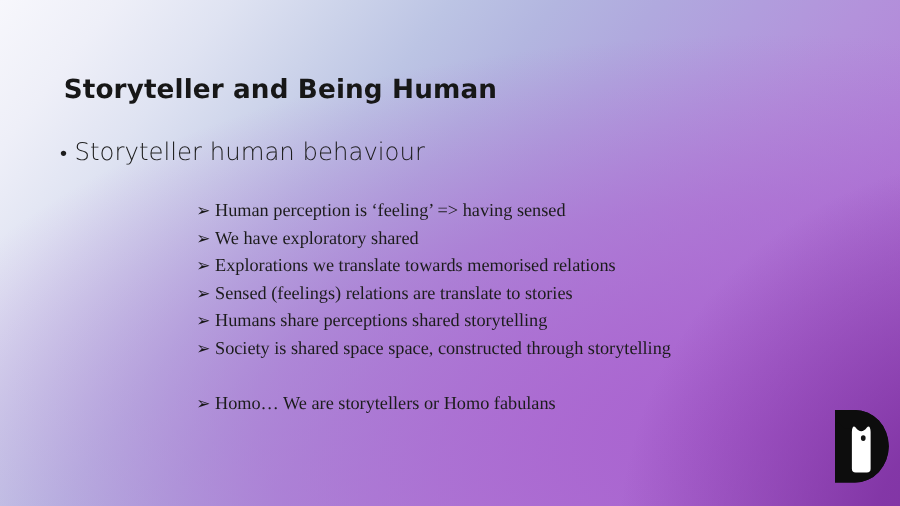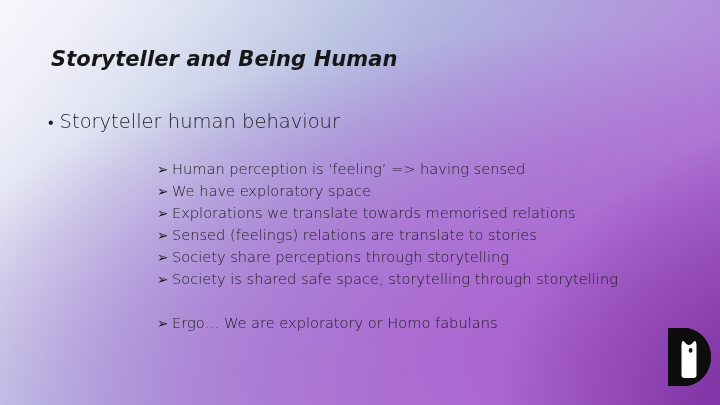--- a/index.html
+++ b/index.html
@@ -31,23 +31,22 @@
         #ae7ad4 86%,
         #a86ece 100%);
     font-family: "Liberation Sans", sans-serif;
     -webkit-font-smoothing: antialiased;
   }
 
   
   #title {
     position: absolute;
     left: 51px;
-    top: 46px;
+    top: 58px;
     font-family: "DejaVu Sans", sans-serif;
-    font-style: italic;
     font-weight: 600;
     font-size: 21px;
     line-height: 26px;
     letter-spacing: 0.1px;
     color: #171717;
     white-space: nowrap;
   }
 
   
   #level1 {
@@ -92,20 +91,21 @@
     width: 15px;
     font-family: "DejaVu Sans", sans-serif;
     font-size: 13.5px;
     line-height: 22px;
     color: #171717;
   }
   .sub-item .l2-text {
     flex: 1 1 auto;
     line-height: 22px;
     white-space: pre-wrap;
+    font-family: Liberation Serif, serif;
   }
   .sub-gap {
     height: 22px;
   }
 
   
   #logo {
     position: absolute;
     left: 662px;
     top: 325px;
@@ -128,48 +128,48 @@
 
   <div id="sublist">
 
     <div class="sub-item">
       <span class="l2-marker">➢</span>
       <span class="l2-text">Human perception is ‘feeling’ =&gt; having sensed</span>
     </div>
 
     <div class="sub-item">
       <span class="l2-marker">➢</span>
-      <span class="l2-text">We have exploratory space</span>
+      <span class="l2-text">We have exploratory shared</span>
     </div>
 
     <div class="sub-item">
       <span class="l2-marker">➢</span>
       <span class="l2-text">Explorations we translate towards memorised relations</span>
     </div>
 
     <div class="sub-item">
       <span class="l2-marker">➢</span>
       <span class="l2-text">Sensed (feelings) relations are translate to stories</span>
     </div>
 
     <div class="sub-item">
       <span class="l2-marker">➢</span>
-      <span class="l2-text">Society share perceptions through storytelling</span>
+      <span class="l2-text">Humans share perceptions shared storytelling</span>
     </div>
 
     <div class="sub-item">
       <span class="l2-marker">➢</span>
-      <span class="l2-text">Society is shared safe space, storytelling through storytelling</span>
+      <span class="l2-text">Society is shared space space, constructed through storytelling</span>
     </div>
 
     <div class="sub-gap"></div>
 
     <div class="sub-item">
       <span class="l2-marker">➢</span>
-      <span class="l2-text">Ergo… We are exploratory or Homo fabulans</span>
+      <span class="l2-text">Homo… We are storytellers or Homo fabulans</span>
     </div>
 
   </div>
 
   <div id="logo">
     <svg width="54" height="62" viewBox="0 0 54 62" xmlns="http://www.w3.org/2000/svg">
 
       <path d="M6 3 H22 A27 29 0 0 1 22 61 H6 Z" fill="#0d0d0d"></path>
       <path d="M22 3 A27 29 0 0 1 22 61 Z" fill="#0d0d0d"></path>
 

